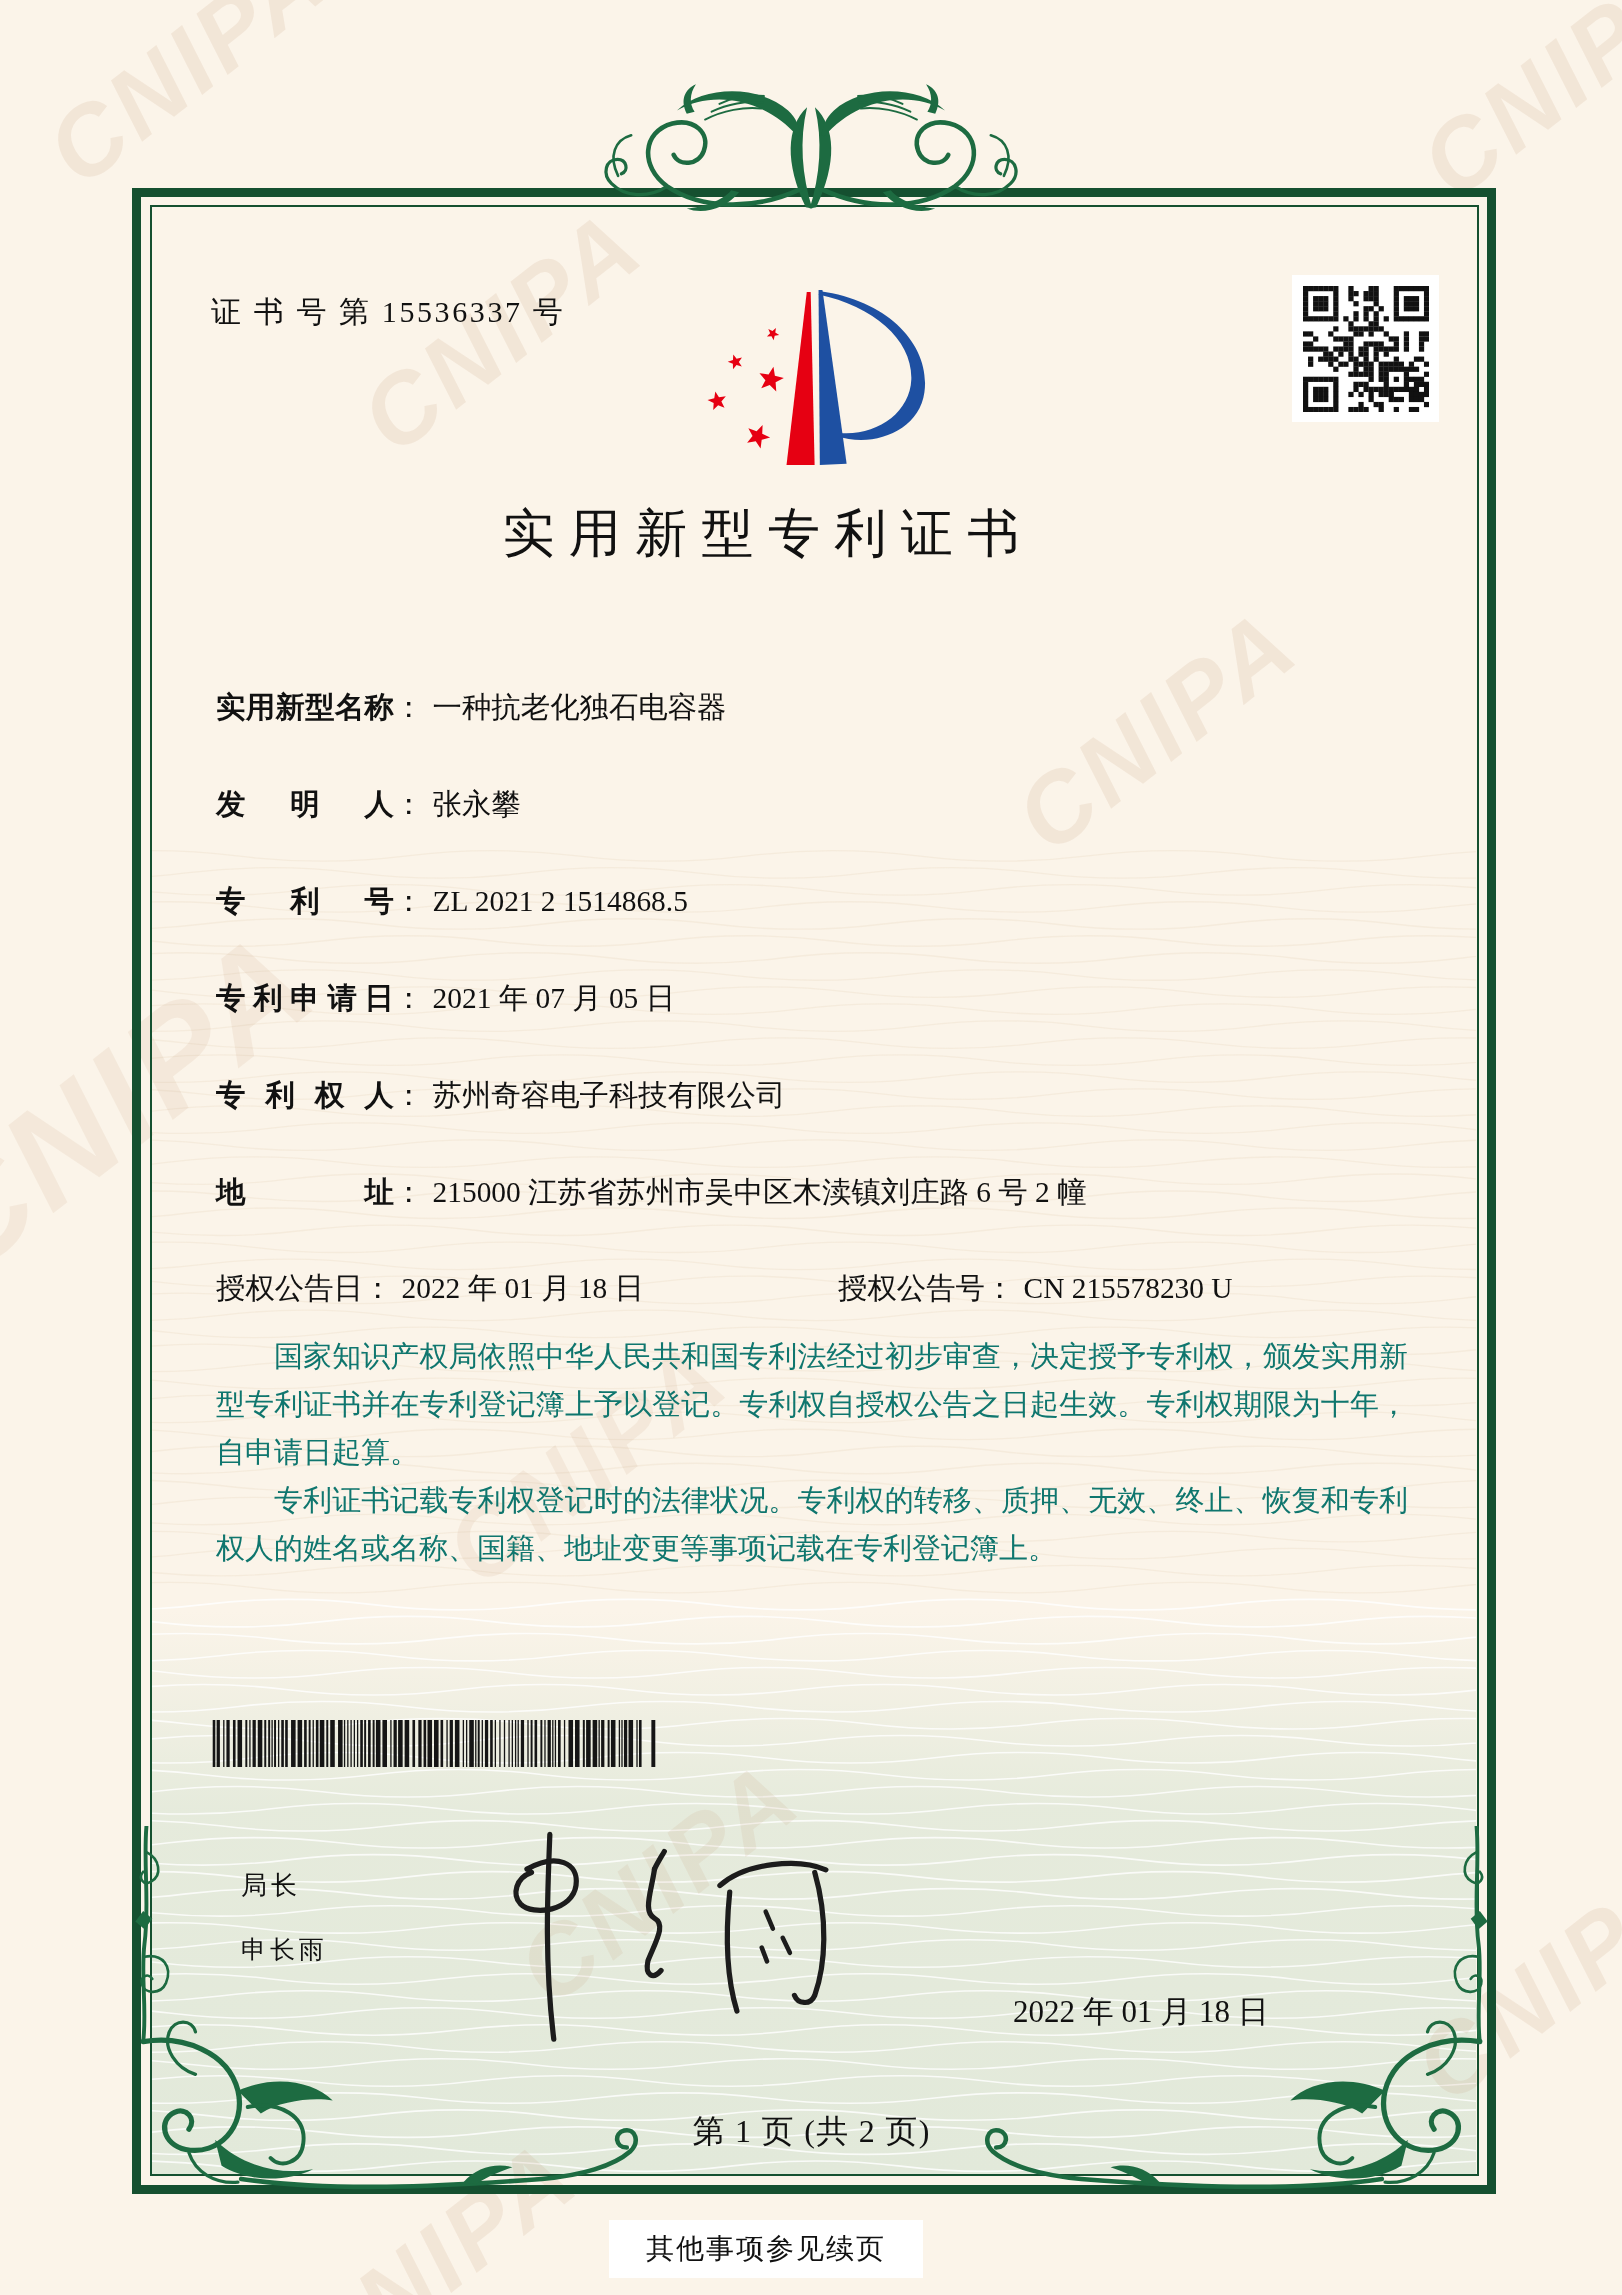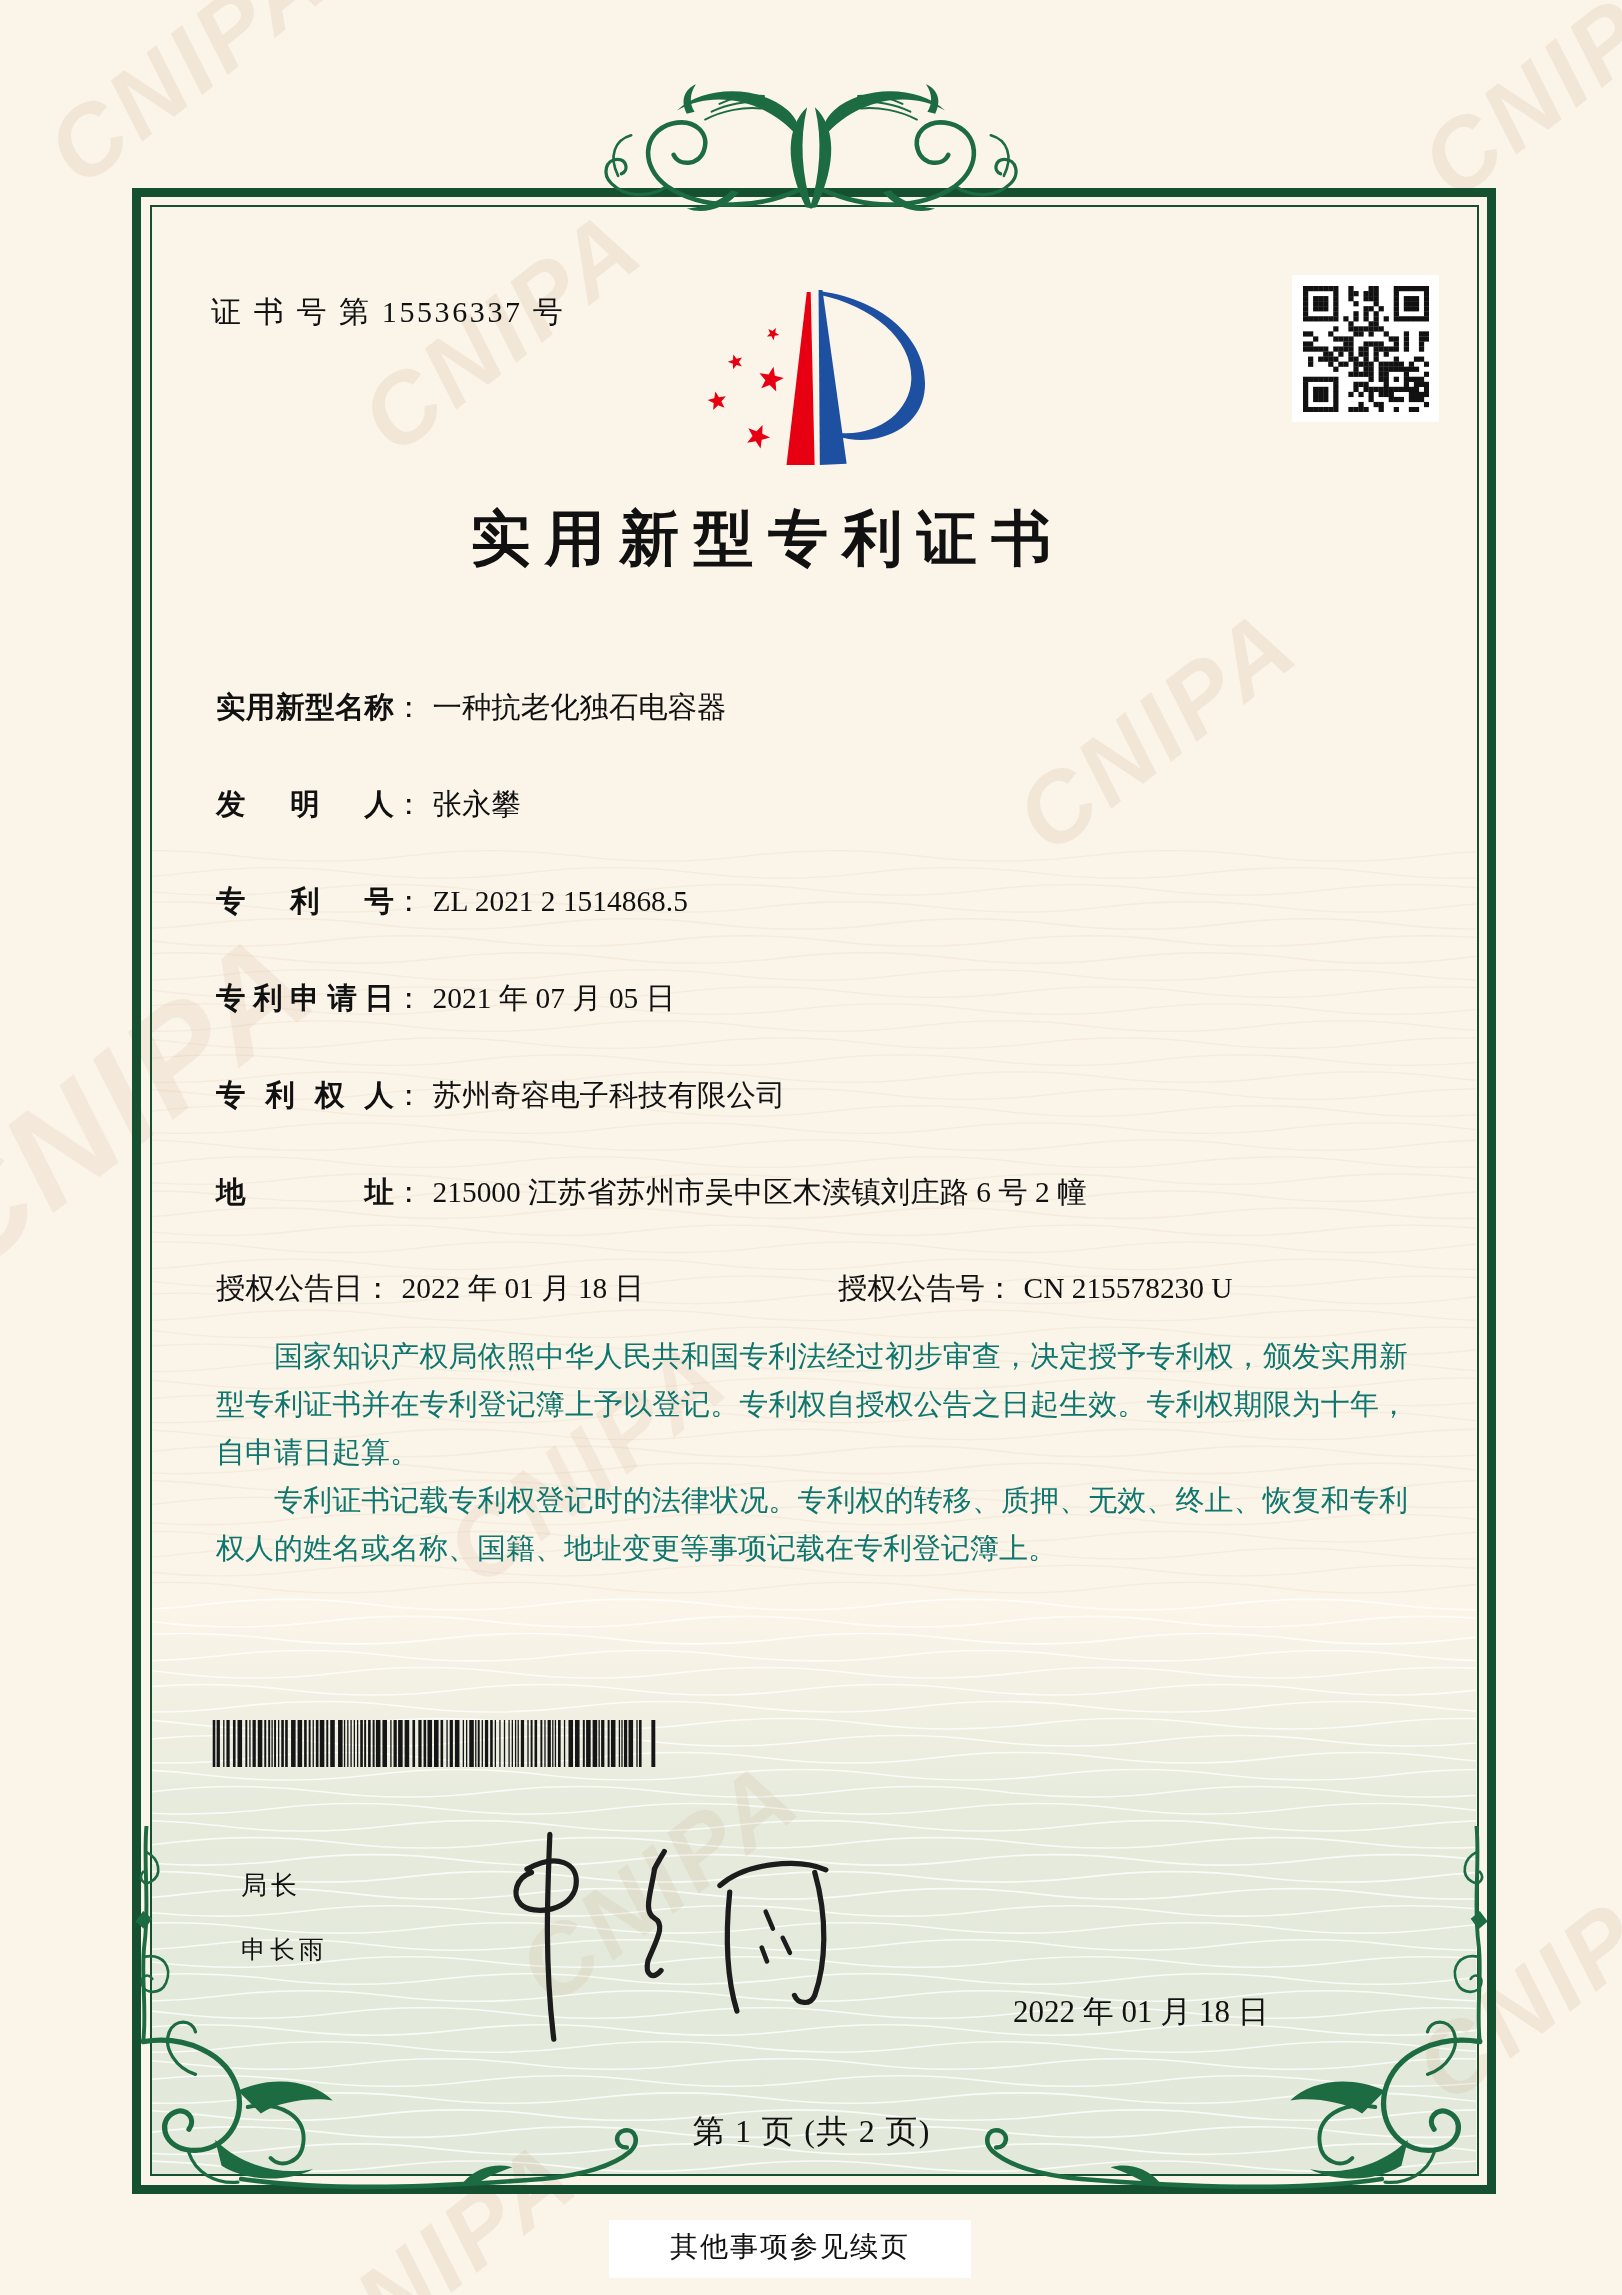--- a/index.html
+++ b/index.html
@@ -33,45 +33,45 @@
 
   .orn{position:absolute;z-index:3;}
 
   
   .txt{position:absolute;z-index:4;color:#111;}
   .cert-no{left:211px;top:292px;font-size:30px;letter-spacing:2.6px;white-space:nowrap;}
   #logo{position:absolute;left:694px;top:275px;z-index:4;}
   .qr-box{position:absolute;left:1292px;top:275px;width:147px;height:147px;
           background:#fff;z-index:4;}
   #qr{position:absolute;left:10.5px;top:10.5px;}
-  .doc-title{left:0;top:499px;width:1536px;text-align:center;font-size:60px;
-             font-weight:bold;letter-spacing:14.4px;white-space:nowrap;}
+  .doc-title{left:0;top:499px;width:1536px;text-align:center;font-size:52px;
+             font-weight:normal;letter-spacing:14.4px;white-space:nowrap;}
 
   .frow{position:absolute;left:216px;font-size:29.4px;white-space:nowrap;z-index:4;color:#111;}
   .flabel{display:inline-block;width:178px;text-align:justify;text-align-last:justify;font-weight:bold;}
   .fvalue{margin-left:9.2px;}
   .pair2{position:absolute;left:622px;top:0;}
   .r1{top:688px;} .r2{top:785px;} .r3{top:882px;} .r4{top:979px;}
   .r5{top:1076px;} .r6{top:1173px;} .r7{top:1269px;}
 
   .paras{position:absolute;left:216px;top:1332px;width:1192px;z-index:4;
          font-size:29px;line-height:48px;color:#0f766e;text-align:justify;}
   .paras p{margin:0;text-indent:2em;}
 
   #barcode{position:absolute;left:211px;top:1720px;z-index:4;}
 
   .director-title{left:241px;top:1868px;font-size:26px;letter-spacing:3.9px;}
   .director-name{left:241px;top:1933px;font-size:25px;letter-spacing:3.9px;}
   #sig{position:absolute;left:458px;top:1807px;z-index:4;}
   .grant-date{left:1013px;top:1991px;font-size:31px;white-space:nowrap;}
   .page-info{left:0;top:2110px;width:1623px;text-align:center;font-size:32px;letter-spacing:1.3px;}
 
-  .note-box{position:absolute;left:609px;top:2220px;width:362px;height:58px;
+  .note-box{position:absolute;left:609px;top:2220px;width:314px;height:58px;
             background:#ffffff;z-index:4;text-align:center;line-height:58px;
-            font-size:28px;letter-spacing:2px;color:#111;font-family:Liberation Mono, monospace;}
+            font-size:28px;letter-spacing:2px;color:#111;}
 </style>
 </head>
 <body>
 
 <div class="page">
 
   <svg id="waves" width="1324" height="1966" viewBox="0 0 2023 3004">
     <defs>
       <linearGradient id="g1" x1="0" y1="0" x2="0" y2="1">
         <stop offset="0" stop-color="#e4eadb" stop-opacity="0"></stop>

